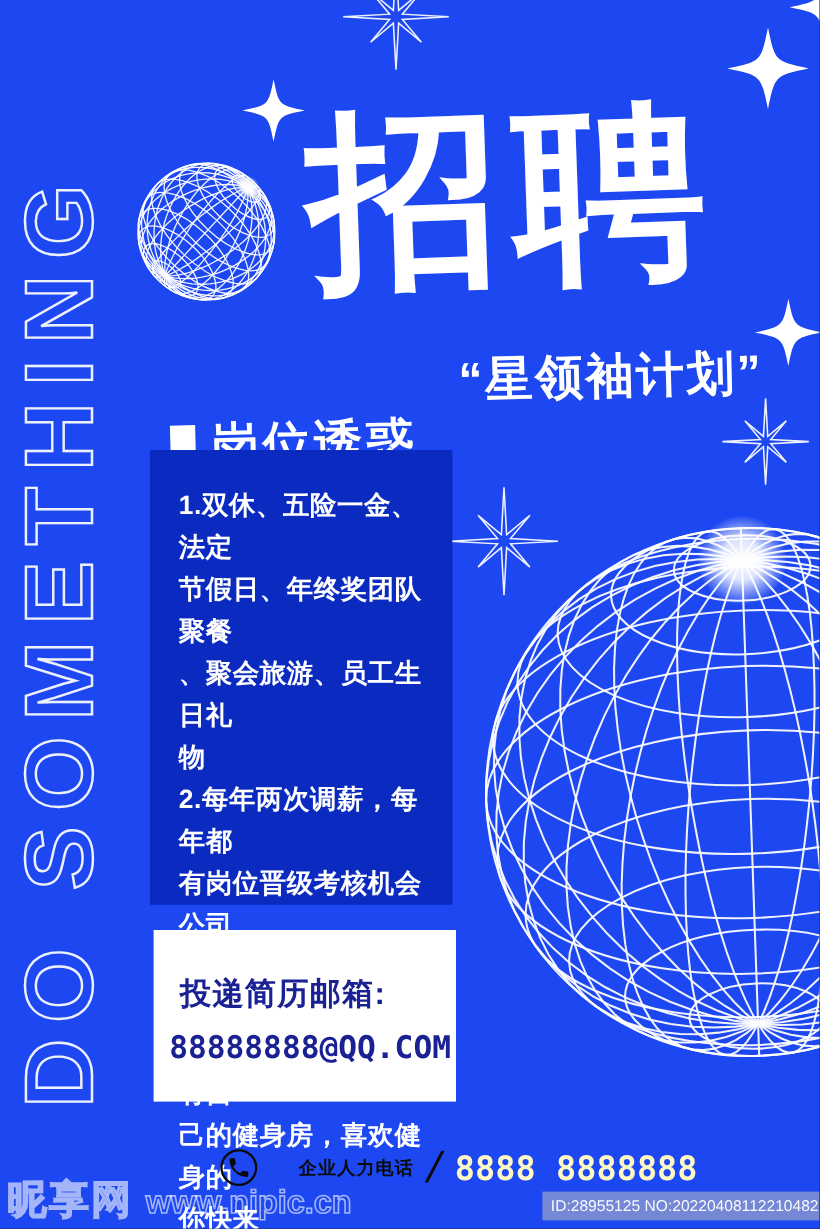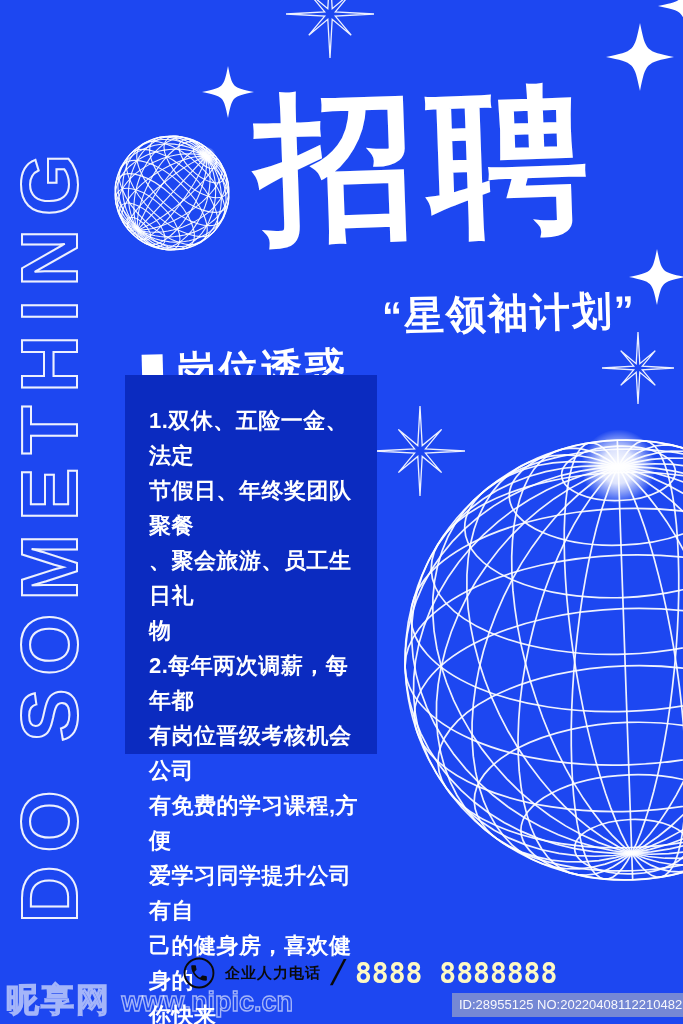--- a/index.html
+++ b/index.html
@@ -53,21 +53,21 @@
     margin:36px 0 0 22px; font-size:26px; font-weight:900;
     color:var(--accent_text,#1A2193); letter-spacing:1px;
   }
   .email-value {
     margin:13px 0 0 13px; font-size:26px; font-weight:bold;
     color:var(--accent_text,#1A2193);
     font-family:"DejaVu Sans Mono","Liberation Mono",monospace;
   }
 
   .contact-row { position:absolute; left:182px; top:956px; display:flex; align-items:center; gap:9px; }
-  .contact-label { font-size:15px; font-weight:900; color:#0a0a0a; letter-spacing:1px; white-space:nowrap; }
+  .contact-label { font-size:15px; font-weight:900; color:#0a0a0a; letter-spacing:1px; white-space:nowrap;margin-left:24px; }
   .contact-slash { font-size:36px; font-weight:300; color:#0a0a0a; line-height:0.9; transform:skewX(-14deg); margin:0 3px; }
   .contact-phone {
     font-size:28px; font-weight:900; color:#fef9c3; white-space:pre;
     font-family:"DejaVu Sans Mono","Liberation Mono",monospace;
   }
 
   .watermark {
     position:absolute; left:6px; top:978px; white-space:nowrap;
     font-weight:bold; color:transparent;
     -webkit-text-stroke:1.3px rgba(255,255,255,0.6);
@@ -200,20 +200,24 @@
 、聚会旅游、员工生日礼
 物
 2.每年两次调薪，每年都
 有岗位晋级考核机会公司
 有免费的学习课程,方便
 爱学习同学提升公司有自
 己的健身房，喜欢健身的
 你快来</div>
   </div>
 
+  <div class="email-box">
+    <div class="email-label">投递简历邮箱:</div>
+    <div class="email-value">88888888@QQ.COM</div>
+  </div>
 
   <div class="contact-row">
     <svg width="34" height="34" viewBox="0 0 36 36">
       <circle cx="18" cy="18" r="15.3" fill="none" stroke="#0a0a0a" stroke-width="2"></circle>
       <path fill="#0a0a0a" transform="translate(7,7) scale(0.92)" d="M6.62 10.79c1.44 2.83 3.76 5.14 6.59 6.59l2.2-2.21c.27-.27.67-.36 1.02-.24 1.12.37 2.33.57 3.57.57.55 0 1 .45 1 1V20c0 .55-.45 1-1 1-9.39 0-17-7.61-17-17 0-.55.45-1 1-1h3.5c.55 0 1 .45 1 1 0 1.25.2 2.45.57 3.57.11.35.03.74-.25 1.02l-2.2 2.2z"></path>
     </svg>
     <span class="contact-label">企业人力电话</span>
     <span class="contact-slash">/</span>
     <span class="contact-phone">8888 8888888</span>
   </div>

